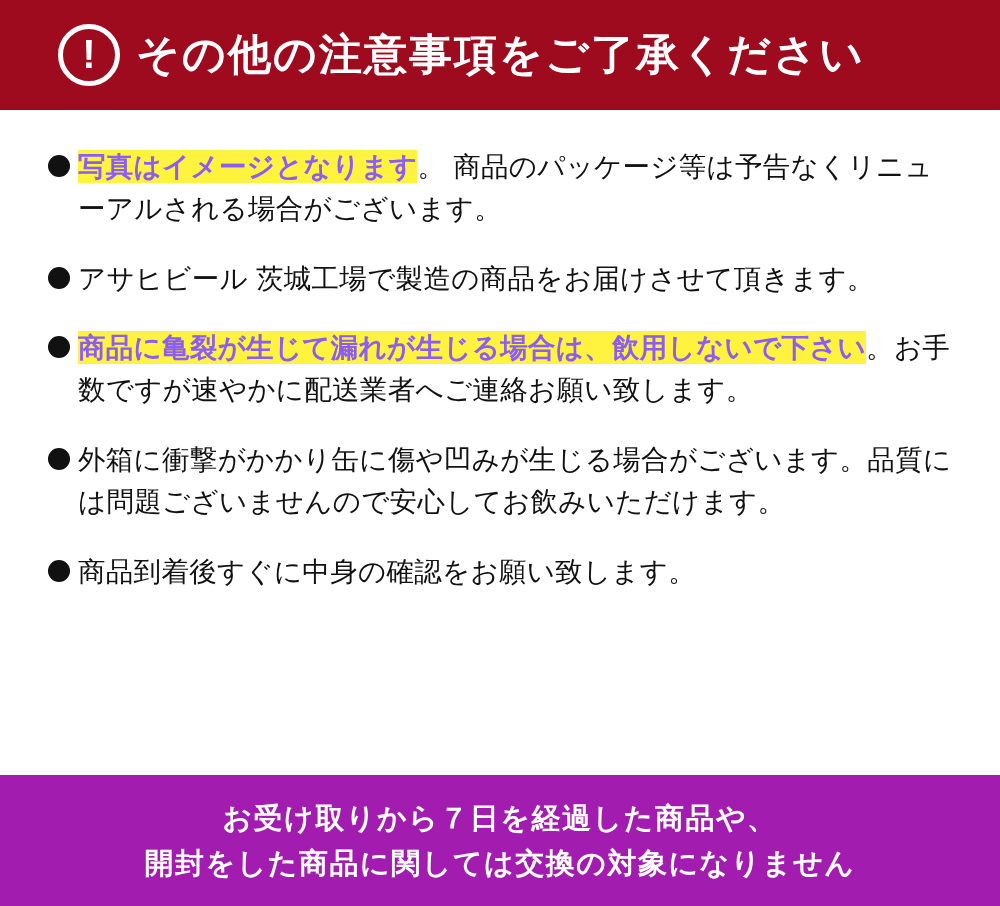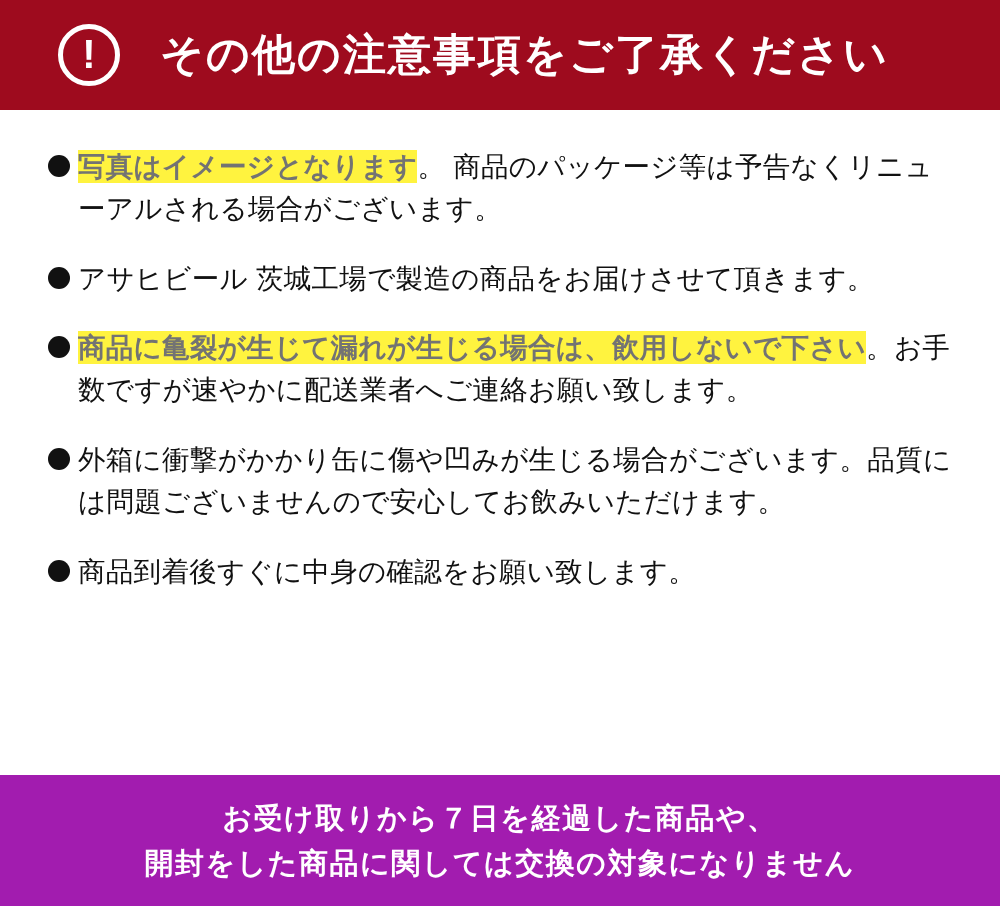--- a/index.html
+++ b/index.html
@@ -48,21 +48,21 @@
     font-size: 40px;
     font-weight: bold;
     line-height: 1;
     transform: translateY(-1px);
   }
   .header-title {
     color: #ffffff;
     font-size: 43px;
     font-weight: bold;
     letter-spacing: 2px;
-    margin-left: 40px;
+    margin-left: 16px;
     white-space: nowrap;
   }
 
   
   .body {
     flex: 1 1 auto;
     padding: 36px 48px 0 48px;
     box-sizing: border-box;
     background: #ffffff;
   }
@@ -82,21 +82,21 @@
     margin-top: 9px;
     margin-right: 8px;
   }
   .note-text {
     font-size: 27.5px;
     line-height: 1.52;
     color: #111111;
     letter-spacing: 0.3px;
   }
   .hl-red {
-    color: #737373;
+    color: #8b5cf6;
     background: #fff33f;
     font-weight: bold;
     padding: 1px 0;
     box-decoration-break: clone;
     -webkit-box-decoration-break: clone;
   }
 
   
   .footer {
     flex: 0 0 auto;

